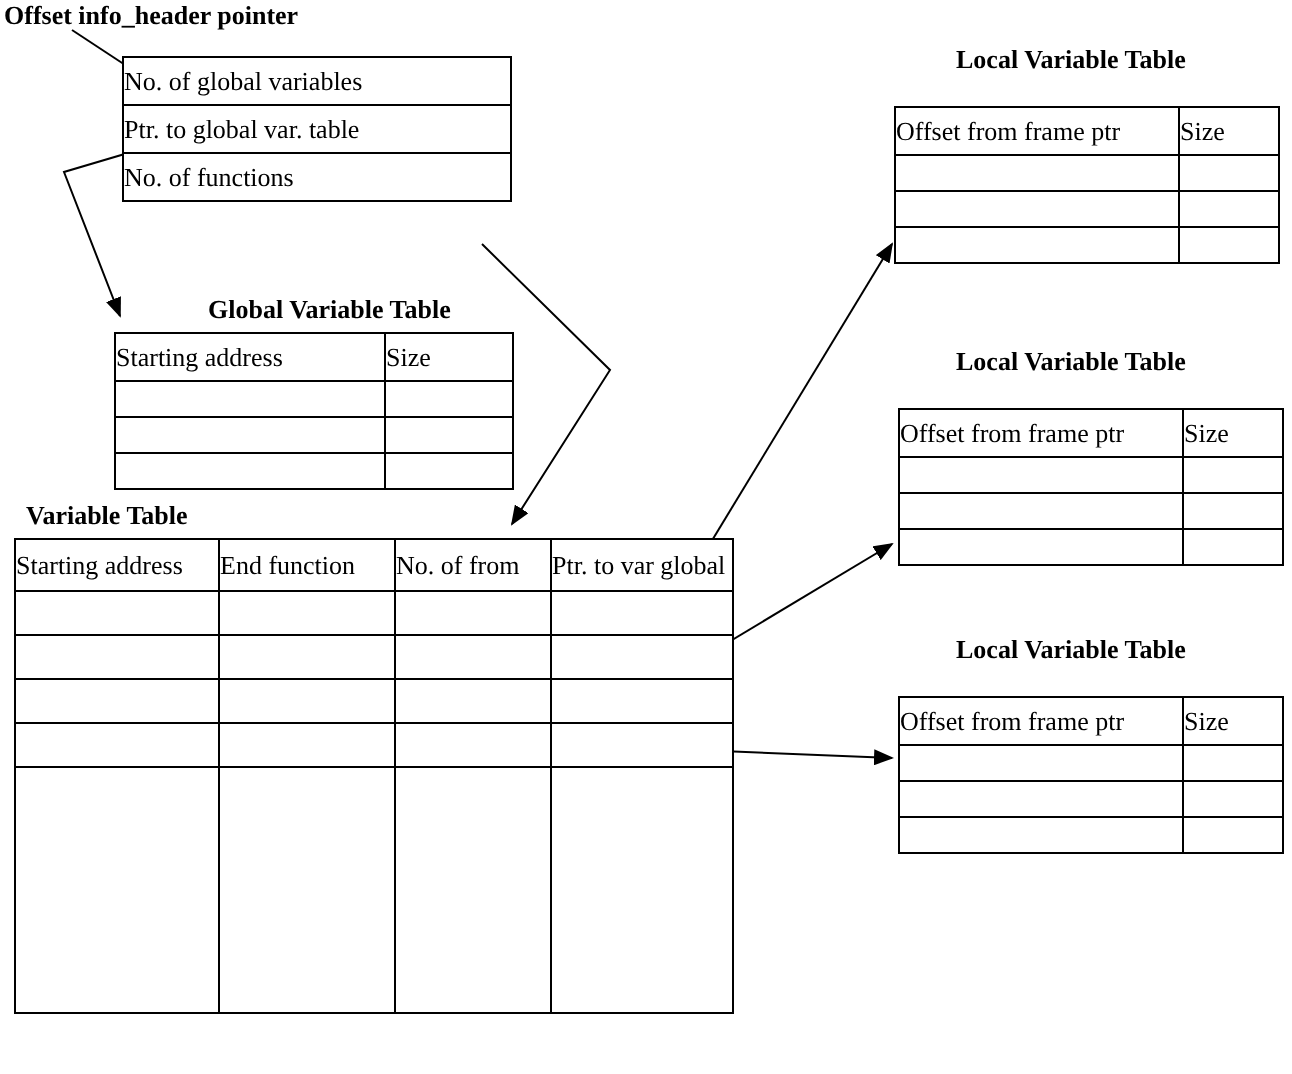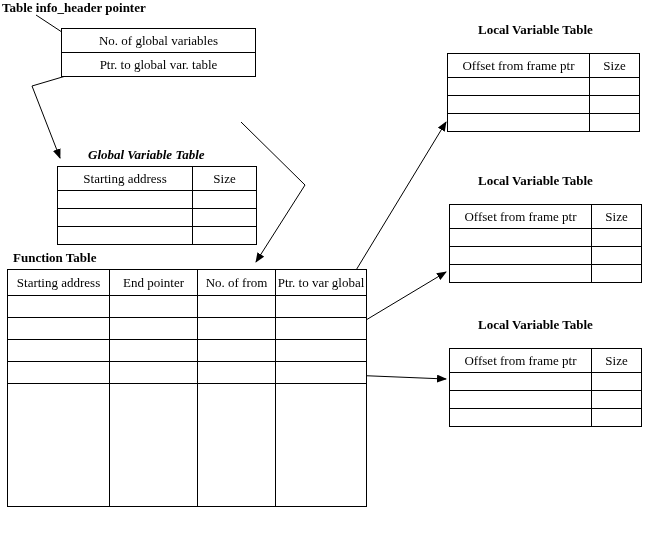--- a/index.html
+++ b/index.html
@@ -25,21 +25,20 @@
   }
   table.diagram-table {
     position: absolute;
     border-collapse: collapse;
     background: #ffffff;
   }
   table.diagram-table td {
     border: 1px solid #000000;
     font-family: "Liberation Serif", serif;
     font-size: 13px;
-    text-align: center;
     vertical-align: middle;
     padding: 0;
     white-space: nowrap;
   }
   svg.arrows {
     position: absolute;
     left: 0;
     top: 0;
     width: 646px;
     height: 537px;
@@ -64,34 +63,37 @@
 
     <polyline points="241,122 305,185 256,262" fill="none" stroke="#000000" stroke-width="1" marker-end="url(#ah)"></polyline>
 
     <line x1="327" y1="318" x2="446" y2="122" stroke="#000000" stroke-width="1" marker-end="url(#ah)"></line>
 
     <line x1="321" y1="347" x2="446" y2="272" stroke="#000000" stroke-width="1" marker-end="url(#ah)"></line>
 
     <line x1="324" y1="374" x2="446" y2="379" stroke="#000000" stroke-width="1" marker-end="url(#ah)"></line>
   </svg>
 
-  <div class="label" style="left:2px; top:0px;">Table info_header pointer</div>
+  <div class="label" style="left:2px; top:0px;">Offset info_header pointer</div>
 
   <table class="diagram-table" style="left:61px; top:28px; width:195px;">
     <tbody>
       <tr>
         <td style="height:23px; width:193px;">No. of global variables</td>
       </tr>
       <tr>
         <td style="height:23px;margin-top:20px;">Ptr. to global var. table</td>
       </tr>
-    </tbody>
-  </table>
-
-  <div class="label" style="left:88px; top:147px;font-style:italic;">Global Variable Table</div>
+      <tr>
+        <td style="height:23px;">No. of functions</td>
+      </tr>
+    </tbody>
+  </table>
+
+  <div class="label" style="left:104px; top:147px;">Global Variable Table</div>
   <table class="diagram-table" style="left:57px; top:166px;">
     <tbody>
       <tr>
         <td style="height:23px; width:134px;">Starting address</td>
         <td style="height:23px; width:63px;">Size</td>
       </tr>
       <tr>
         <td style="height:17px;">&nbsp;</td>
         <td style="height:17px;">&nbsp;</td>
       </tr>
@@ -99,26 +101,26 @@
         <td style="height:17px;">&nbsp;</td>
         <td style="height:17px;">&nbsp;</td>
       </tr>
       <tr>
         <td style="height:17px;">&nbsp;</td>
         <td style="height:17px;">&nbsp;</td>
       </tr>
     </tbody>
   </table>
 
-  <div class="label" style="left:13px; top:250px;">Function Table</div>
+  <div class="label" style="left:13px; top:250px;">Variable Table</div>
   <table class="diagram-table" style="left:7px; top:269px;">
     <tbody>
       <tr>
         <td style="height:25px; width:101px;">Starting address</td>
-        <td style="height:25px; width:87px;">End pointer</td>
+        <td style="height:25px; width:87px;">End function</td>
         <td style="height:25px; width:77px;">No. of from</td>
         <td style="height:25px; width:90px;">Ptr. to var global</td>
       </tr>
       <tr>
         <td style="height:21px;">&nbsp;</td>
         <td style="height:21px;">&nbsp;</td>
         <td style="height:21px;">&nbsp;</td>
         <td style="height:21px;">&nbsp;</td>
       </tr>
       <tr>

